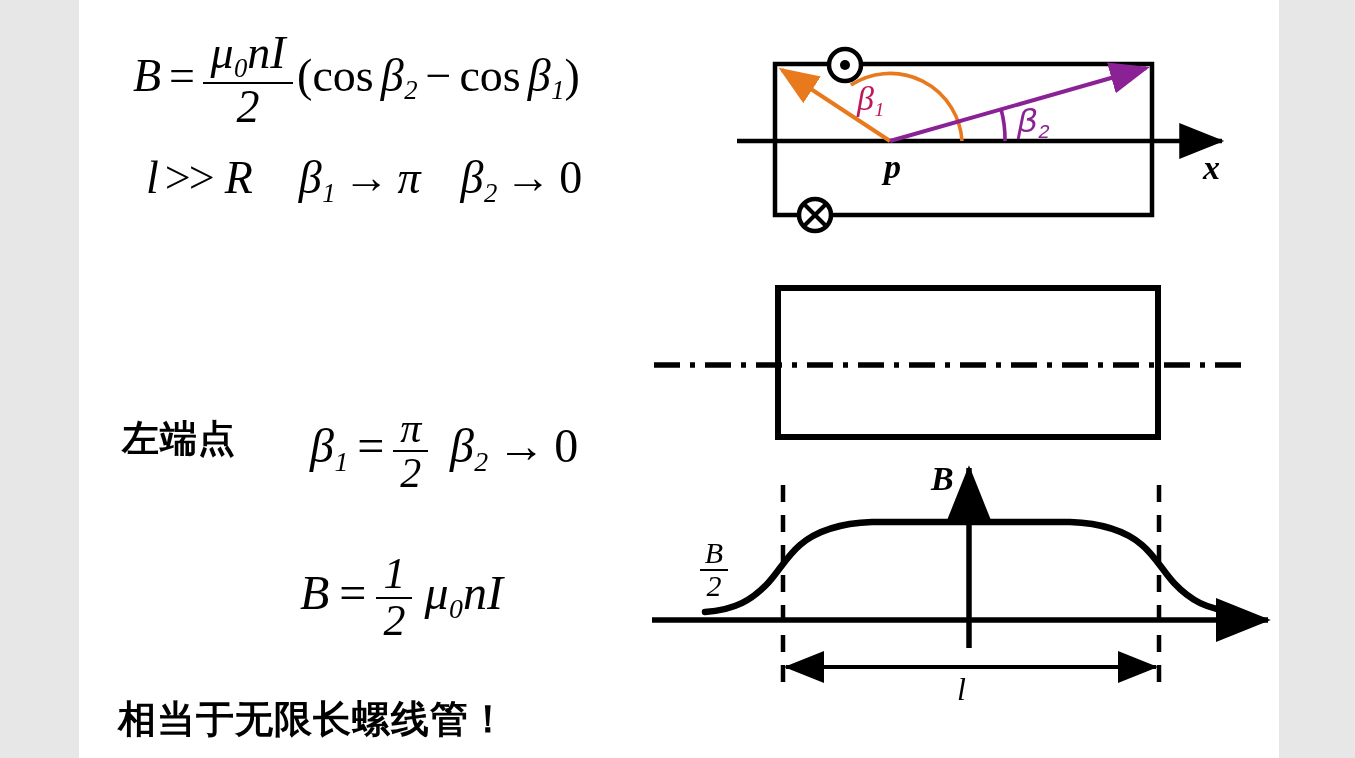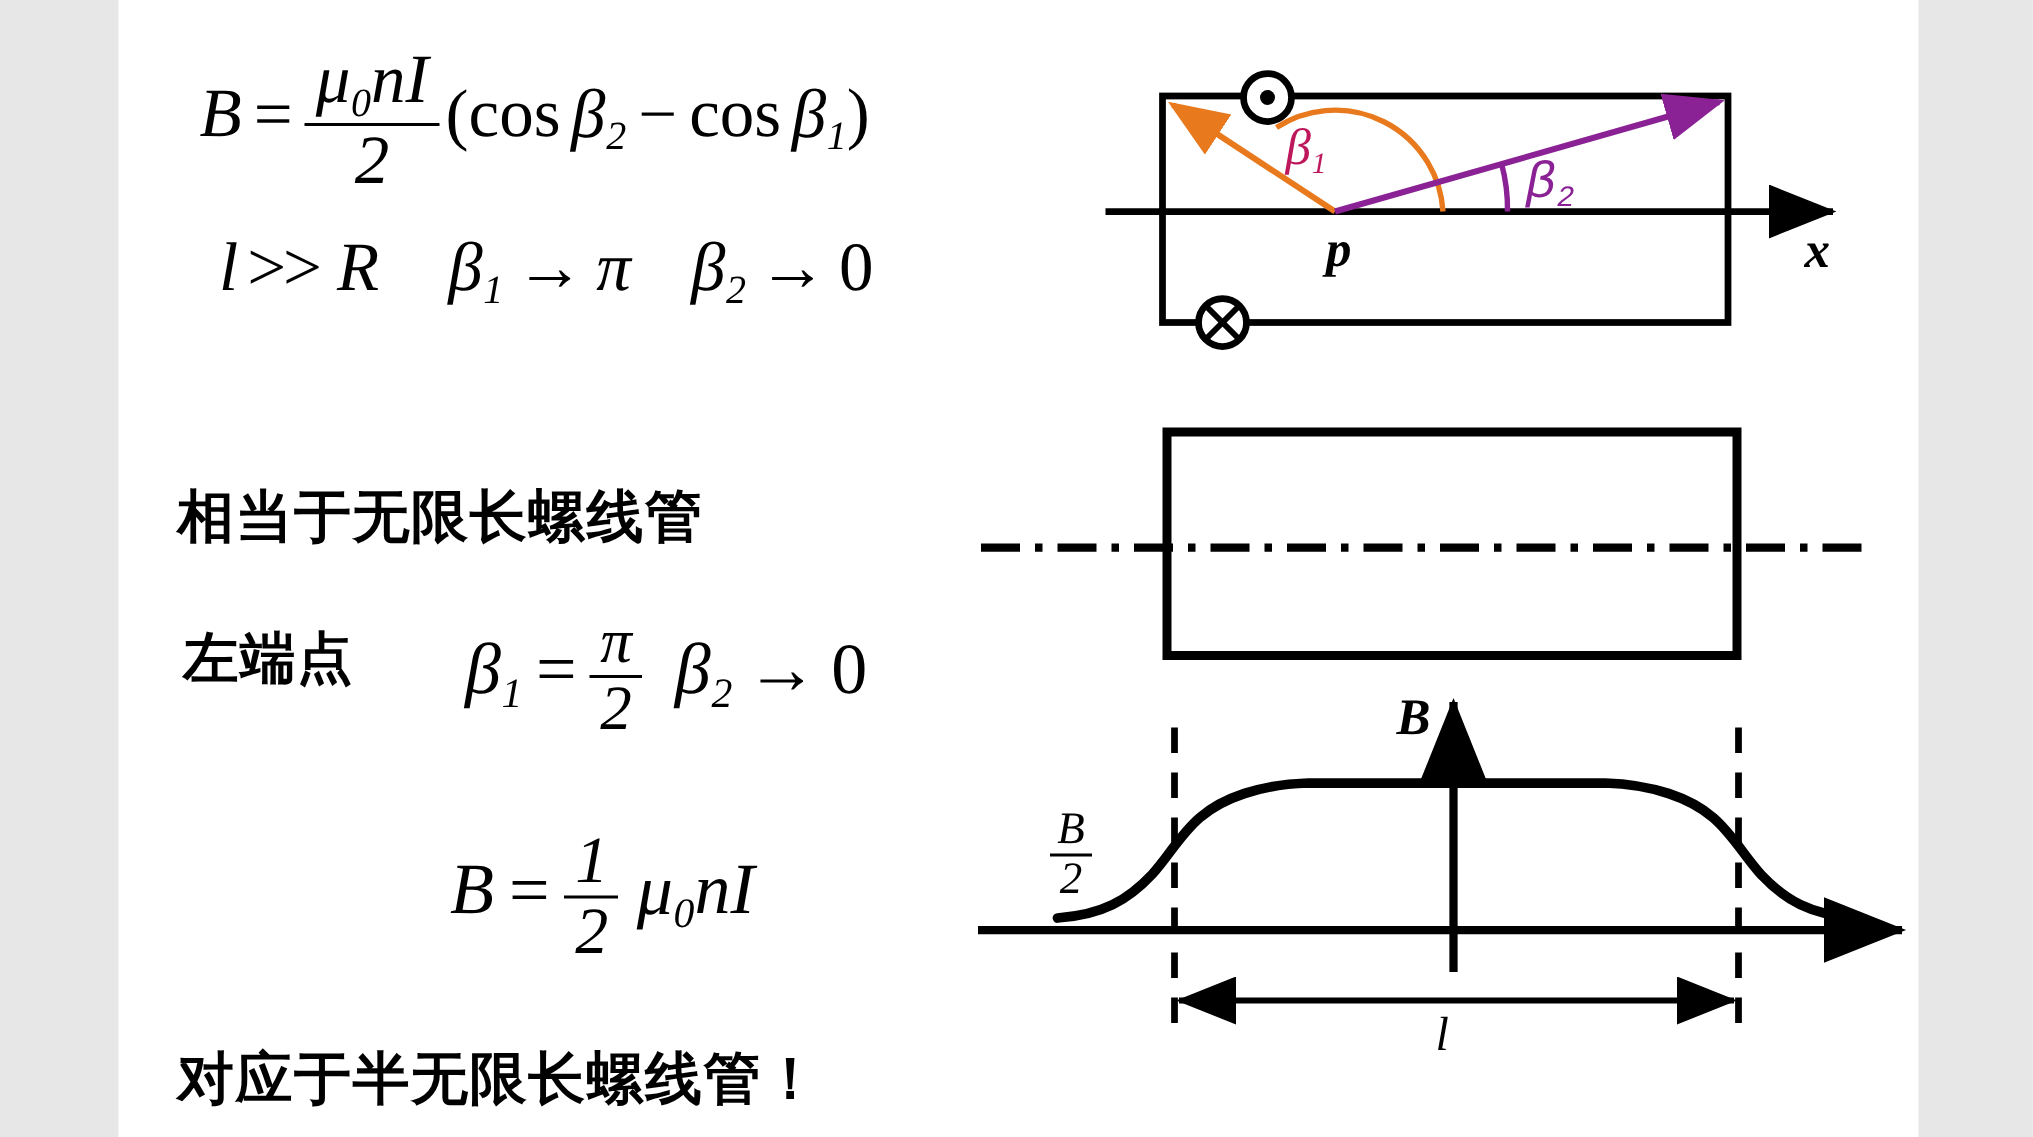--- a/index.html
+++ b/index.html
@@ -92,39 +92,38 @@
       <span class="num"><span class="it">μ</span><span class="sub">0</span><span class="it">nI</span></span>
       <span class="den it">2</span>
     </span><span class="up" style="padding-left:4px;">(</span><span class="up">cos</span><span class="it" style="padding-left:7px;">β</span><span class="sub">2</span><span class="up" style="padding:0 8px;">−</span><span class="up">cos</span><span class="it" style="padding-left:7px;">β</span><span class="sub">1</span><span class="up">)</span>
   </div>
 
   <div class="math" style="left:133px; top:155px; font-size:46px;margin-left:13px;">
     <span class="it">l</span><span class="up" style="padding:0 6px; letter-spacing:-2px;">&gt;&gt;</span><span class="it" style="padding-left:6px;">R</span><span class="it" style="padding-left:46px;">β</span><span class="sub">1</span><span class="up" style="padding:0 8px;">→</span><span class="it">π</span><span class="it" style="padding-left:40px;">β</span><span class="sub">2</span><span class="up" style="padding:0 8px;">→</span><span class="up">0</span>
   </div>
 
 
-  <div class="cjk" style="left:118px; top:325px; font-size:38px;">相当于无限长螺线管</div>
 
   <div class="cjk" style="left:122px; top:420px; font-size:37px;">左端点</div>
 
   <div class="math" style="left:310px; top:407px; font-size:48px;">
     <span class="it">β</span><span class="sub">1</span><span class="up" style="padding:0 9px;">=</span><span class="frac" style="font-size:42px;">
         <span class="num it">π</span>
         <span class="den it">2</span>
     </span><span class="it" style="padding-left:22px;">β</span><span class="sub">2</span><span class="up" style="padding:0 9px;">→</span><span class="up">0</span>
   </div>
 
   <div class="math" style="left:300px; top:552px; font-size:48px;">
     <span class="it">B</span><span class="up" style="padding:0 10px;">=</span><span class="frac" style="font-size:44px;">
         <span class="num it">1</span>
         <span class="den it">2</span>
     </span><span class="it" style="padding-left:12px;">μ</span><span class="sub">0</span><span class="it">nI</span>
   </div>
 
-  <div class="cjk" style="left:118px; top:700px; font-size:38px;">对应于半无限长螺线管！</div>
+  <div class="cjk" style="left:118px; top:700px; font-size:38px;">相当于无限长螺线管！</div>
 
   <div class="figlayer">
     <svg width="1355" height="758" viewBox="0 0 1355 758" xmlns="http://www.w3.org/2000/svg">
       <defs>
         <marker id="arrowBlack" markerWidth="11" markerHeight="11" refX="9.5" refY="4" orient="auto">
           <path d="M0,0 L10,4 L0,8 z" fill="#000"></path>
         </marker>
         <marker id="arrowBlackStart" markerWidth="11" markerHeight="11" refX="0.5" refY="4" orient="auto">
           <path d="M10,0 L0,4 L10,8 z" fill="#000"></path>
         </marker>

